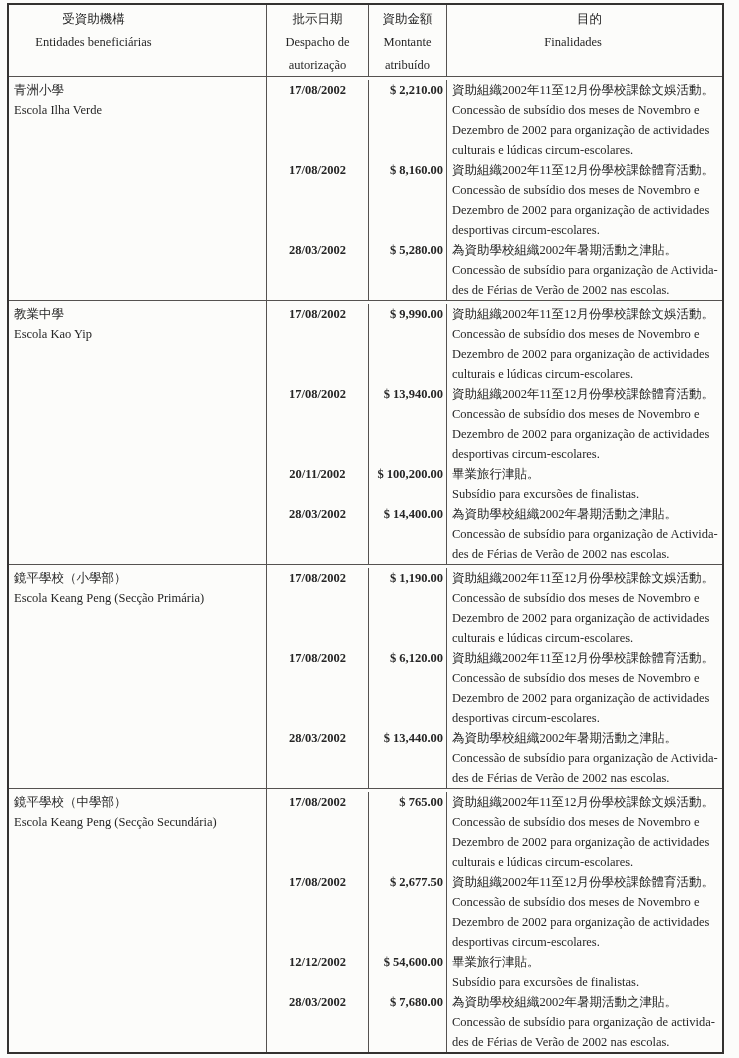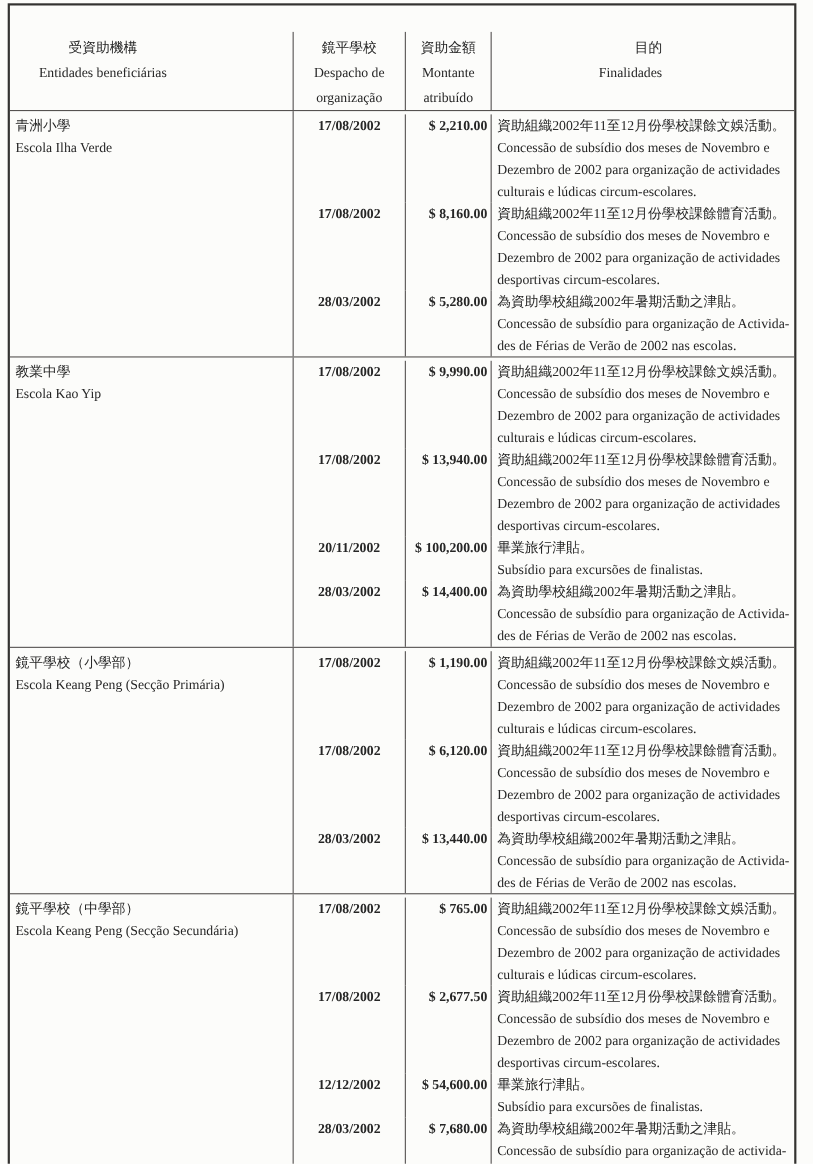--- a/index.html
+++ b/index.html
@@ -22,21 +22,20 @@
     position:absolute;left:7px;top:3px;width:717px;
     box-sizing:border-box;
     border:2px solid var(--rule-outer);
     background:var(--paper);
     font-size:12.5px;
   }
   
   .thead{
     display:flex;
     border-bottom:1px solid var(--rule);
-    margin-top:24px;
   }
   .th{
     box-sizing:border-box;
     padding-top:3px;
     height:71px;
     line-height:23px;
     text-align:center;
   }
   .th-line{white-space:nowrap;}
   .c-name{width:258px;border-right:1px solid var(--rule);}
@@ -92,23 +91,23 @@
 
 <div class="page">
   <div class="doc-table">
 
     <div class="thead">
       <div class="th c-name">
         <div class="th-line">受資助機構</div>
         <div class="th-line">Entidades beneficiárias</div>
       </div>
       <div class="th c-date">
-        <div class="th-line">鏡平學校</div>
+        <div class="th-line">批示日期</div>
         <div class="th-line">Despacho de</div>
-        <div class="th-line">organização</div>
+        <div class="th-line">autorização</div>
       </div>
       <div class="th c-amount">
         <div class="th-line">資助金額</div>
         <div class="th-line">Montante</div>
         <div class="th-line">atribuído</div>
       </div>
       <div class="th c-purpose">
         <div class="th-line">目的</div>
         <div class="th-line">Finalidades</div>
       </div>

